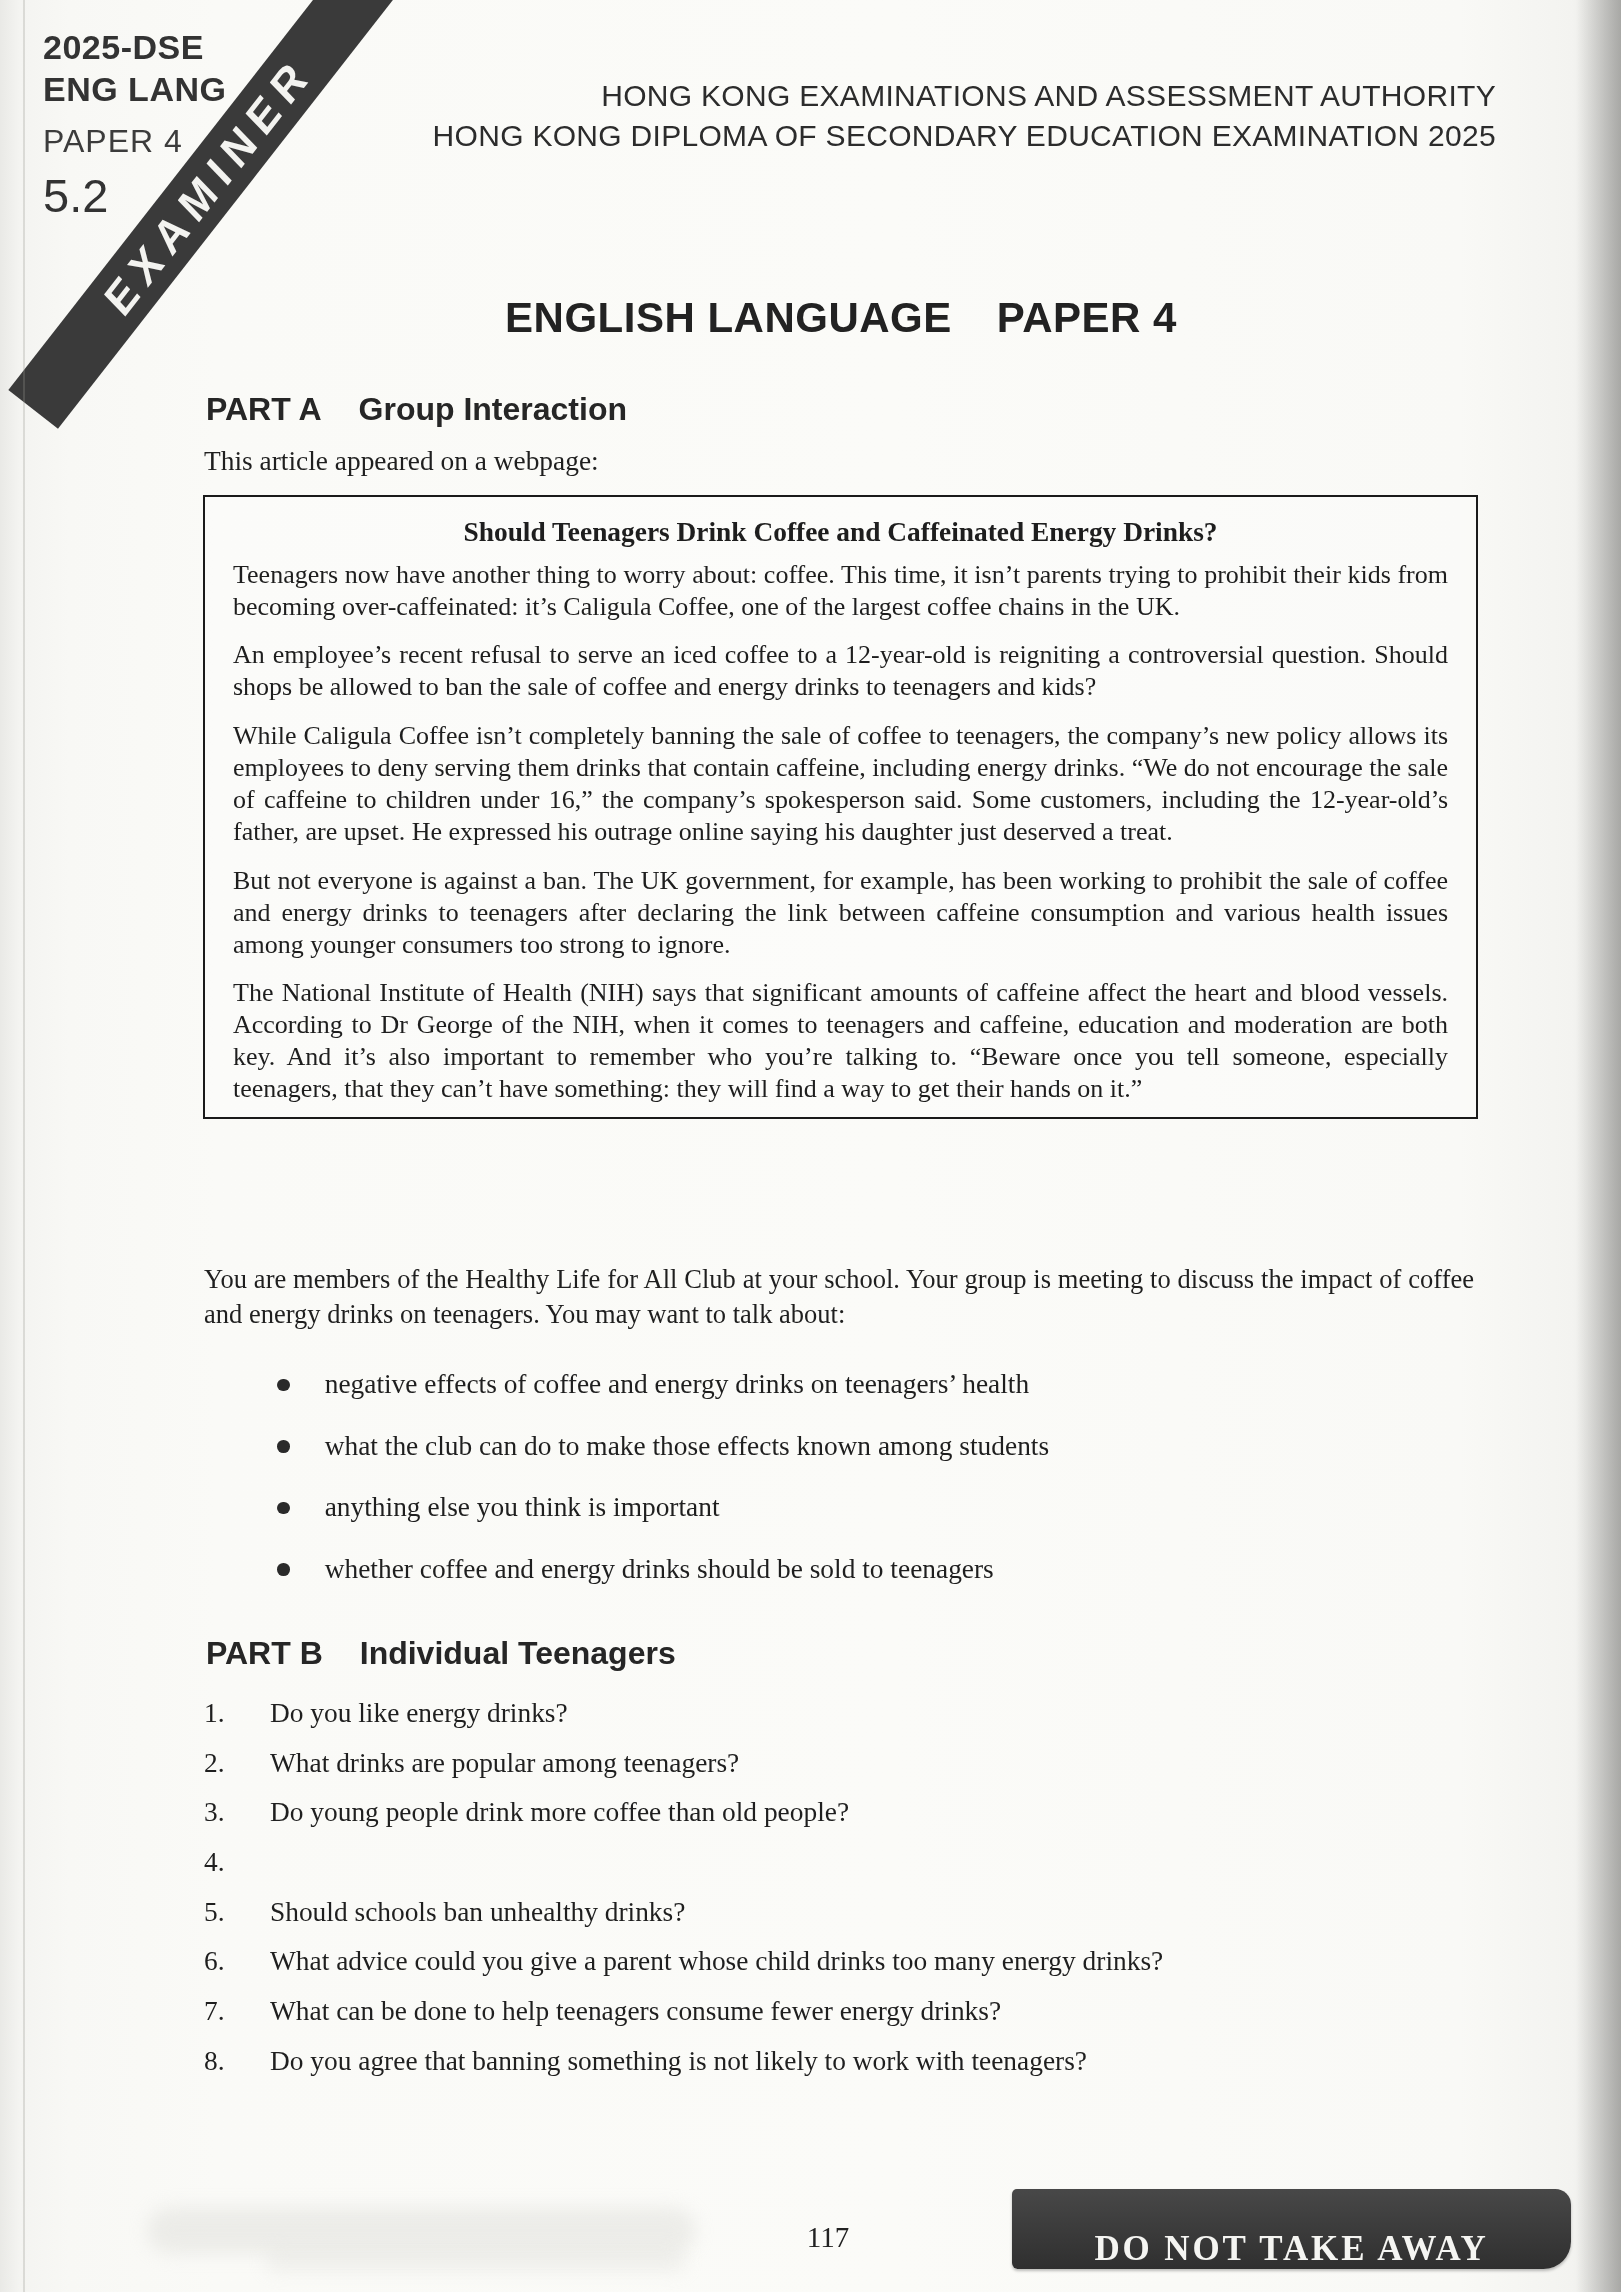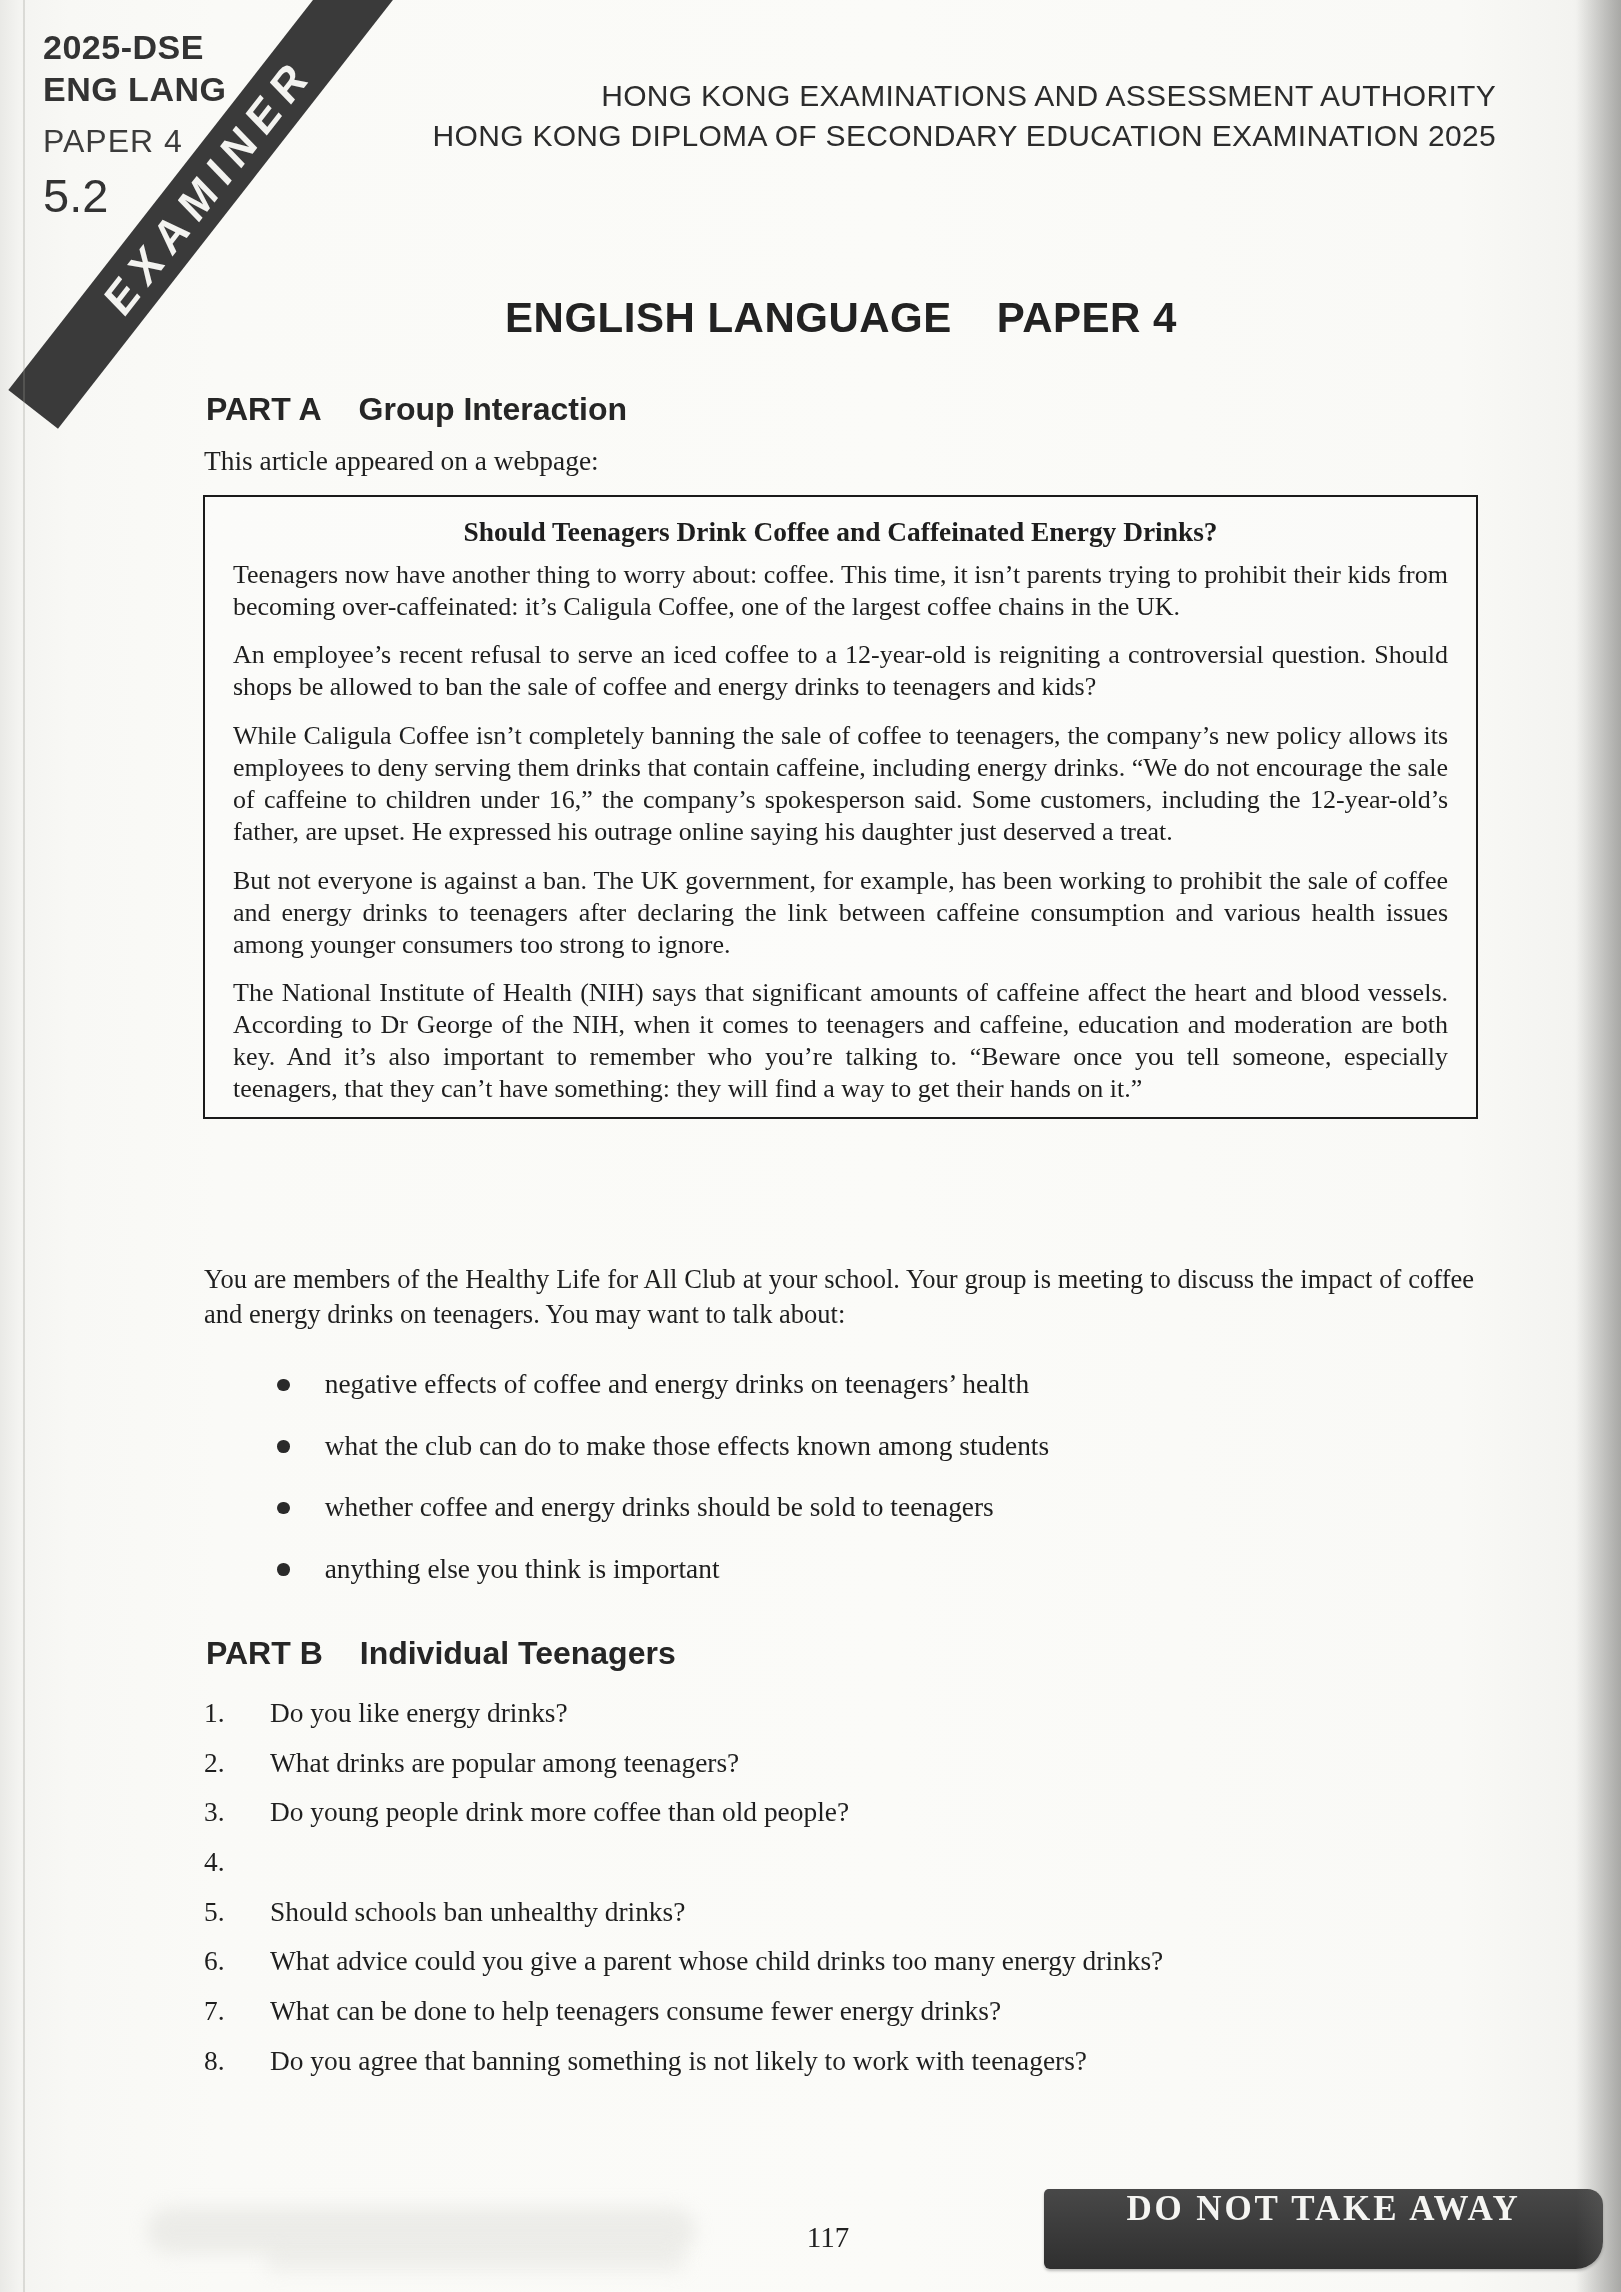--- a/index.html
+++ b/index.html
@@ -126,24 +126,24 @@
     font-size: 27.4px; line-height: 35px; color: #1f1f1f;
   }
   .q-num { flex: 0 0 66px; }
 
   
   .page-num {
     position: absolute; left: 784px; top: 2221px; width: 88px;
     text-align: center; font-size: 29px; color: #222;
   }
   .banner {
-    position: absolute; left: 1044px; top: 2189px; width: 559px; height: 80px;
+    position: absolute; left: 1012px; top: 2189px; width: 559px; height: 80px;
     background: linear-gradient(180deg, #484848, #2f2f2f);
     border-radius: 4.9px 15.7px 27.4px 5.9px;
-    display: flex; align-items: flex-start; justify-content: center;
+    display: flex; align-items: flex-end; justify-content: center;
     box-shadow: 0 2px 2.9px rgba(0,0,0,0.25);
   }
   .banner span {
     font-weight: bold; font-size: 35px; letter-spacing: 2.9px; color: #f5f5f2;
   }
 </style>
 </head>
 <body>
 
 <div id="page">
@@ -193,25 +193,25 @@
     <div class="b-row serif">
       <span class="dot"></span>
       <span>negative effects of coffee and energy drinks on teenagers’ health</span>
     </div>
     <div class="b-row serif">
       <span class="dot"></span>
       <span>what the club can do to make those effects known among students</span>
     </div>
     <div class="b-row serif">
       <span class="dot"></span>
+      <span>anything else you think is important</span>
+    </div>
+    <div class="b-row serif">
+      <span class="dot"></span>
       <span>whether coffee and energy drinks should be sold to teenagers</span>
-    </div>
-    <div class="b-row serif">
-      <span class="dot"></span>
-      <span>anything else you think is important</span>
     </div>
   </div>
 
   <div class="part-head part-b-head sans">
     <span>PART B</span>
     <span>Individual Teenagers</span>
   </div>
 
   <div class="questions">
     <div class="q-row serif">

